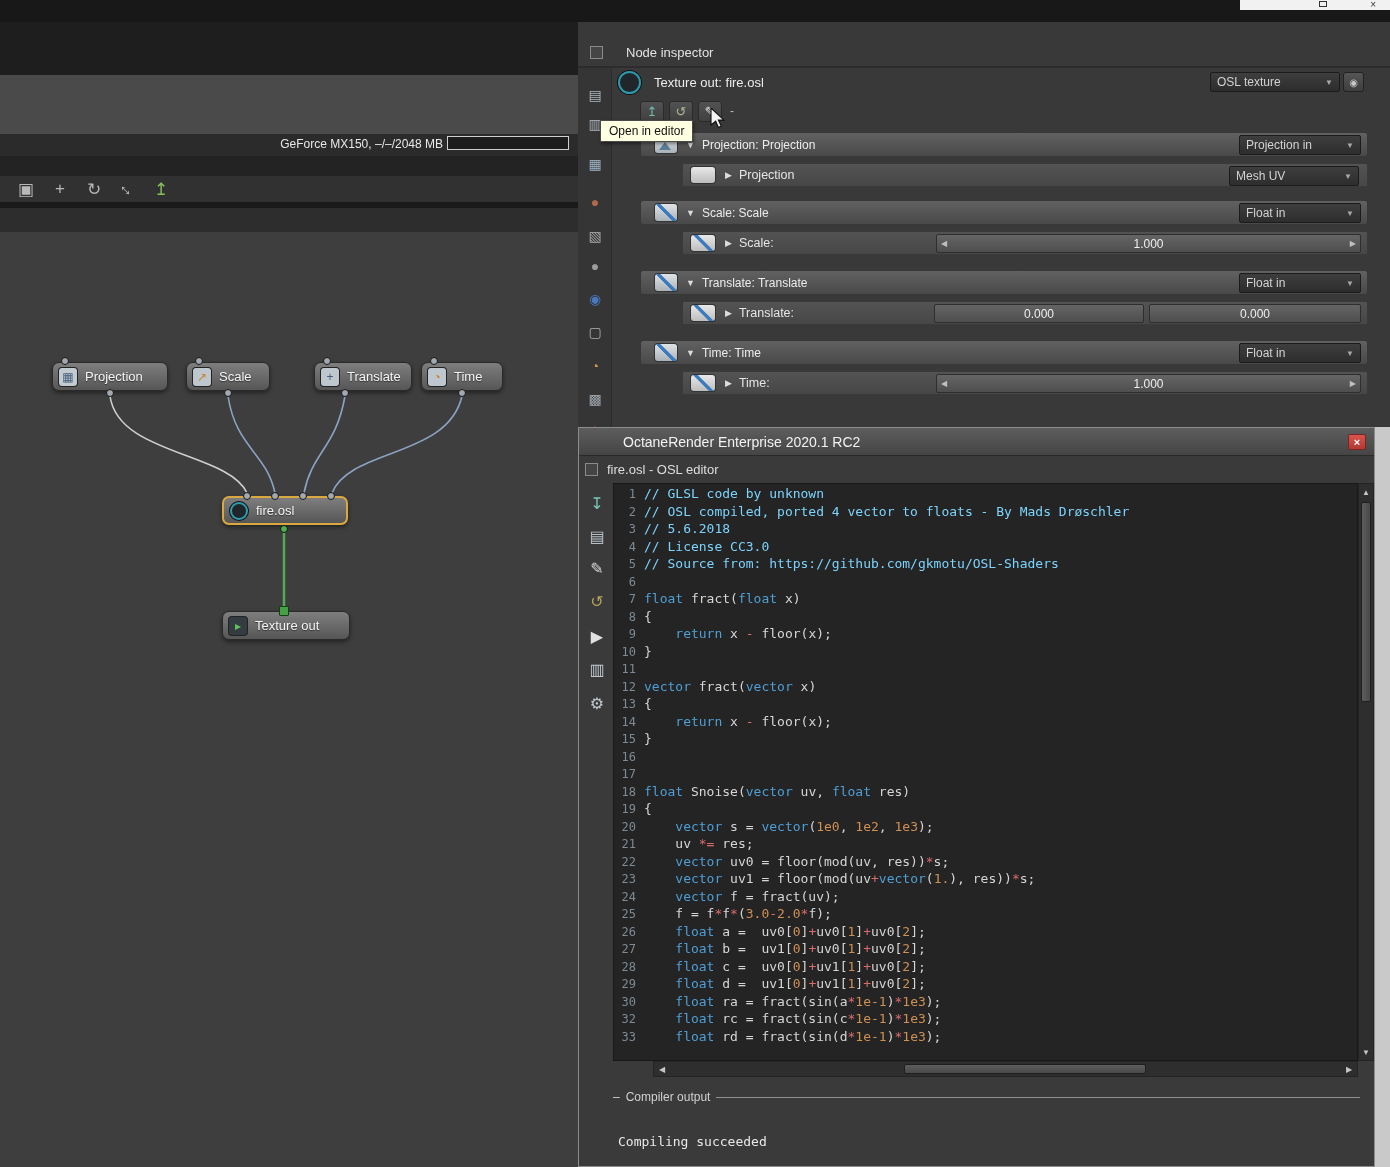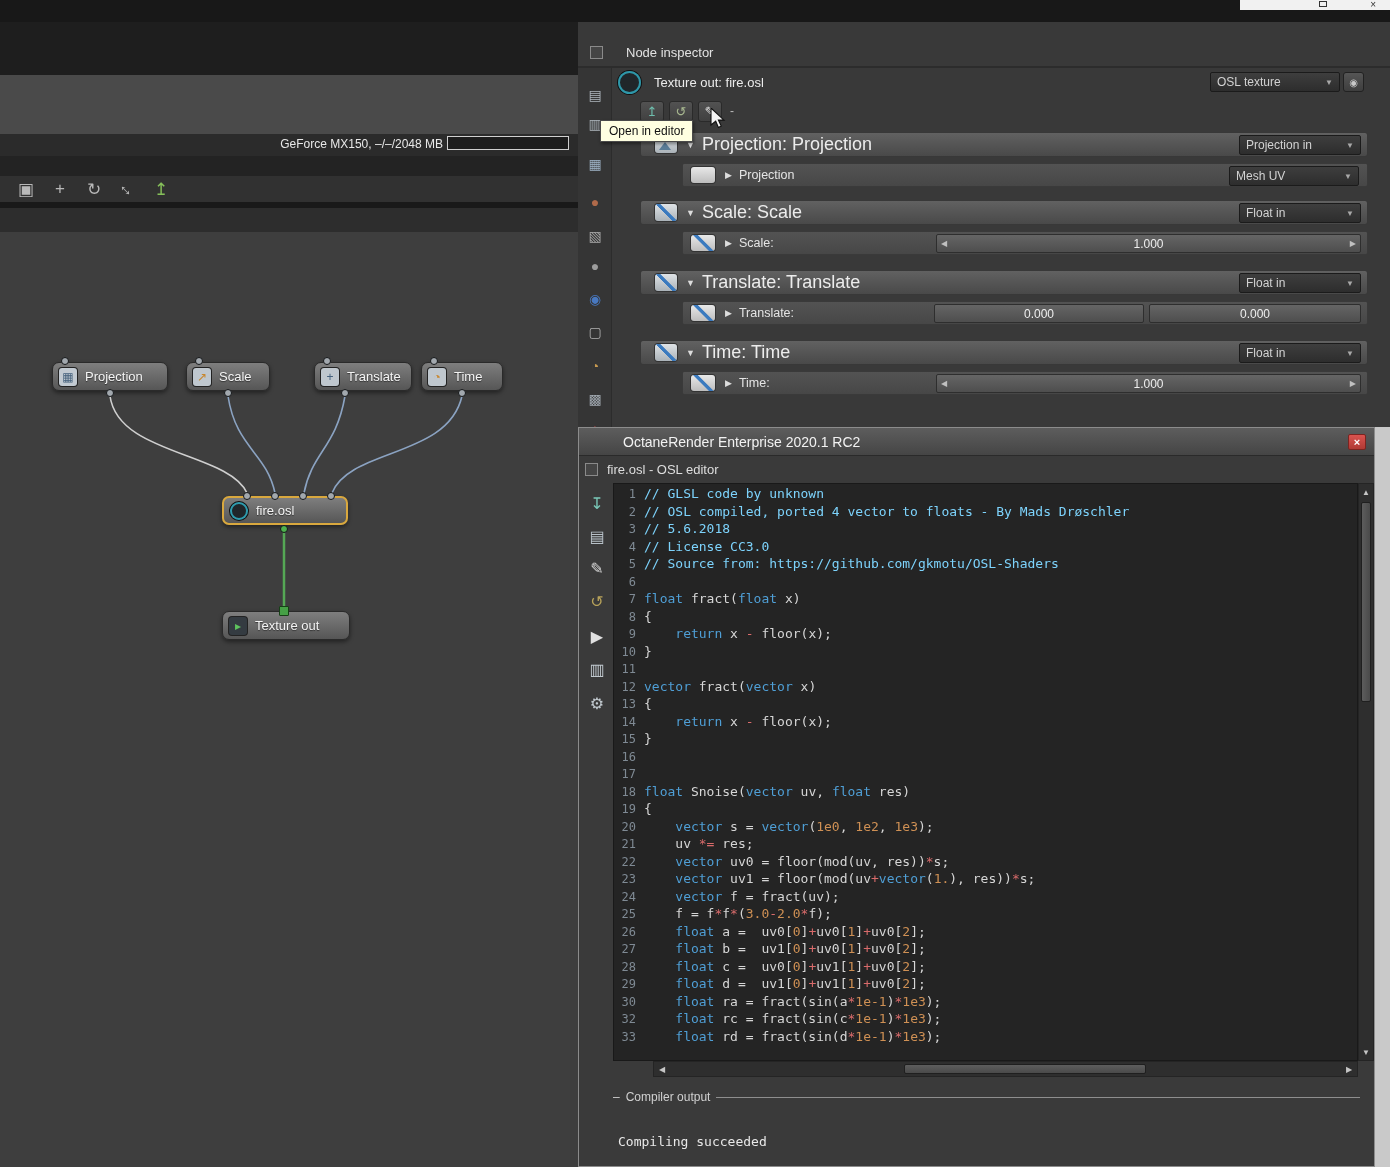--- a/index.html
+++ b/index.html
@@ -81,21 +81,21 @@
   .g0{top:110px;}.g1{top:178px;}.g2{top:248px;}.g3{top:318px;}
   .grp-head{position:absolute;left:62px;right:22px;height:25px;background:linear-gradient(#616161,#494949);
             border:1px solid #383838;border-radius:3px;display:flex;align-items:center;padding-left:14px;}
   .gicon{width:22px;height:17px;border-radius:3px;background:linear-gradient(#dfe3e6,#aab2b8);
          margin-right:9px;position:relative;box-shadow:0 0 0 1px #333;flex:none;}
   .diag::after{content:"";position:absolute;inset:0;border-radius:3px;
                background:linear-gradient(45deg,transparent 44%,#3a7abf 46%,#3a7abf 56%,transparent 58%);}
   .pic::after{content:"";position:absolute;left:4px;bottom:3px;border-left:6px solid transparent;
               border-right:6px solid transparent;border-bottom:8px solid #5a7c96;}
   .caret{font-size:9px;color:#ddd;margin-right:7px;}
-  .glabel{font-size:18px;color:#ececec;}
+  .glabel{font-size:12px;color:#ececec;}
   .gdrop{right:6px;top:2px;width:122px;}
   .grp-row{position:absolute;left:104px;right:22px;top:31px;height:24px;background:linear-gradient(#535353,#474747);
            border:1px solid #3a3a3a;border-radius:2px;display:flex;align-items:center;padding-left:8px;}
   .ricon{width:24px;height:16px;border-radius:3px;background:linear-gradient(#e8e8e8,#bdbdbd);
          margin-right:10px;position:relative;box-shadow:0 0 0 1px #333;flex:none;}
   .rlabel{font-size:12.5px;color:#e4e4e4;}
   .rdrop{left:546px;width:130px;top:2px;}
   .slider{position:absolute;left:253px;width:425px;top:2px;height:19px;background:linear-gradient(#656565,#4e4e4e);
           border:1px solid #2e2e2e;border-radius:2px;display:flex;align-items:center;padding:0 4px;}
   .sval{flex:1;text-align:center;font-size:12px;color:#efefef;}

